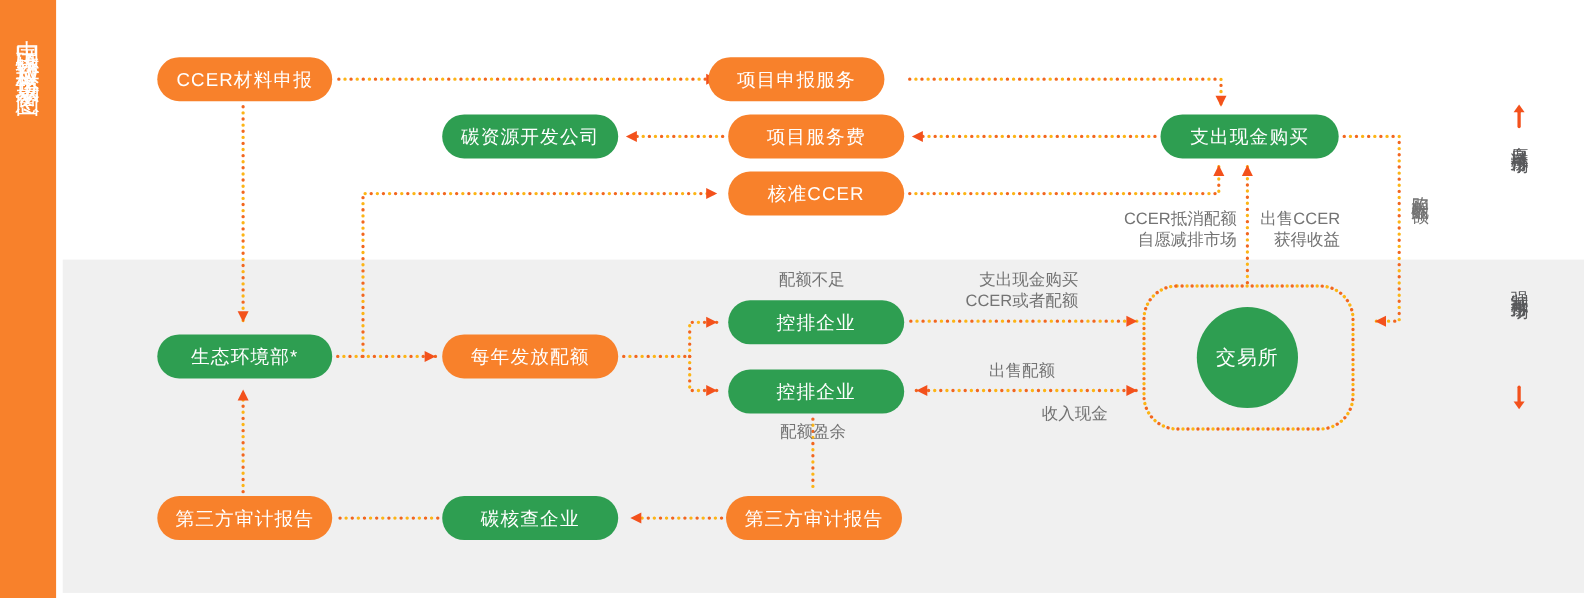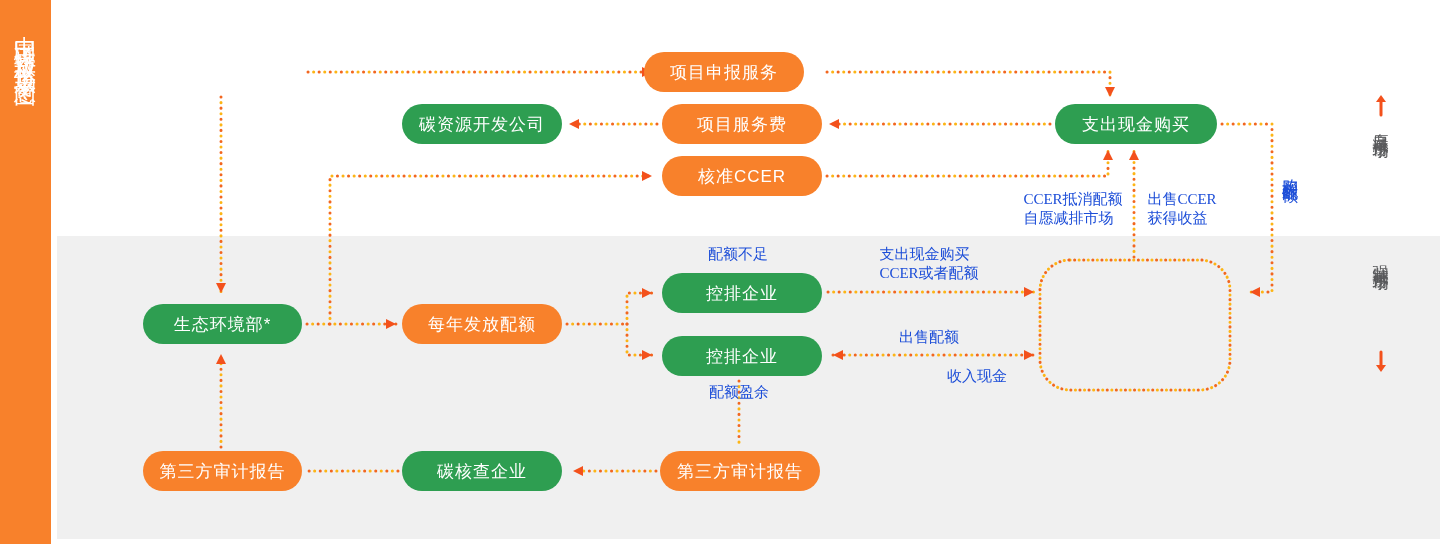--- a/index.html
+++ b/index.html
@@ -19,22 +19,22 @@
     position:absolute;border-radius:21px;color:#fff;font-size:17px;letter-spacing:1px;
     display:flex;align-items:center;justify-content:center;white-space:nowrap;z-index:2;
   }
   .node.orange{background:#F8812B;}
   .node.green{background:#2E9E51;}
   .exchange{
     position:absolute;border-radius:50%;background:#2E9E51;color:#fff;font-size:18px;letter-spacing:1px;
     display:flex;align-items:center;justify-content:center;z-index:2;
   }
   .lbl{
-    position:absolute;color:#1d4ed8;font-size:15px;line-height:19px;text-align:left;
-    transform:translateX(-50%);white-space:nowrap;z-index:2;font-family:Liberation Serif, serif;
+    position:absolute;color:#737373;font-size:15px;line-height:19px;text-align:right;
+    transform:translateX(-50%);white-space:nowrap;z-index:2;
   }
   .lbl.vertical{
     writing-mode:vertical-lr;text-orientation:upright;letter-spacing:2px;font-size:16px;line-height:16px;
   }
   .market{
     position:absolute;color:#58595B;font-size:16px;letter-spacing:2px;line-height:17px;
     writing-mode:vertical-lr;text-orientation:upright;transform:translateX(-50%);white-space:nowrap;z-index:2;
   }
 </style>
 </head>
@@ -148,32 +148,34 @@
         <polygon points="1381,372 1376,365 1386,365" fill="#F3511C"></polygon>
       </g>
     </svg>
 
   <div id="sidebar">
     <div class="title">中国碳排放权市场示意图</div>
   </div>
 
   <div class="market" id="market-voluntary" style="left: 1381px; top: 120px;">自愿减排市场</div>
   <div class="market" id="market-mandatory" style="left: 1381px; top: 252px;">强制减排市场</div>
+<div class="node orange" style="left: 143px; top: 52px; width: 159px; height: 40px;">CCER材料申报</div>
     <div class="node orange" style="left: 644px; top: 52px; width: 160px; height: 40px;">项目申报服务</div>
     <div class="node green" style="left: 402px; top: 104px; width: 160px; height: 40px;">碳资源开发公司</div>
     <div class="node orange" style="left: 662px; top: 104px; width: 160px; height: 40px;">项目服务费</div>
     <div class="node orange" style="left: 662px; top: 156px; width: 160px; height: 40px;">核准CCER</div>
     <div class="node green" style="left: 1055px; top: 104px; width: 162px; height: 40px;">支出现金购买</div>
     <div class="node green" style="left: 143px; top: 304px; width: 159px; height: 40px;">生态环境部*</div>
     <div class="node orange" style="left: 402px; top: 304px; width: 160px; height: 40px;">每年发放配额</div>
     <div class="node green" style="left: 662px; top: 273px; width: 160px; height: 40px;">控排企业</div>
     <div class="node green" style="left: 662px; top: 336px; width: 160px; height: 40px;">控排企业</div>
     <div class="node orange" style="left: 143px; top: 451px; width: 159px; height: 40px;">第三方审计报告</div>
     <div class="node green" style="left: 402px; top: 451px; width: 160px; height: 40px;">碳核查企业</div>
     <div class="node orange" style="left: 660px; top: 451px; width: 160px; height: 40px;">第三方审计报告</div>
+    <div class="exchange" style="left: 1088px; top: 279px; width: 92px; height: 92px;">交易所</div>
     <div class="lbl" style="left: 738px; top: 245px;">
       <div>配额不足</div>
     </div>
     <div class="lbl" style="left: 929px; top: 245px;">
       <div>支出现金购买</div>
       <div>CCER或者配额</div>
     </div>
     <div class="lbl" style="left: 1073px; top: 190px;">
       <div>CCER抵消配额</div>
       <div>自愿减排市场</div>

